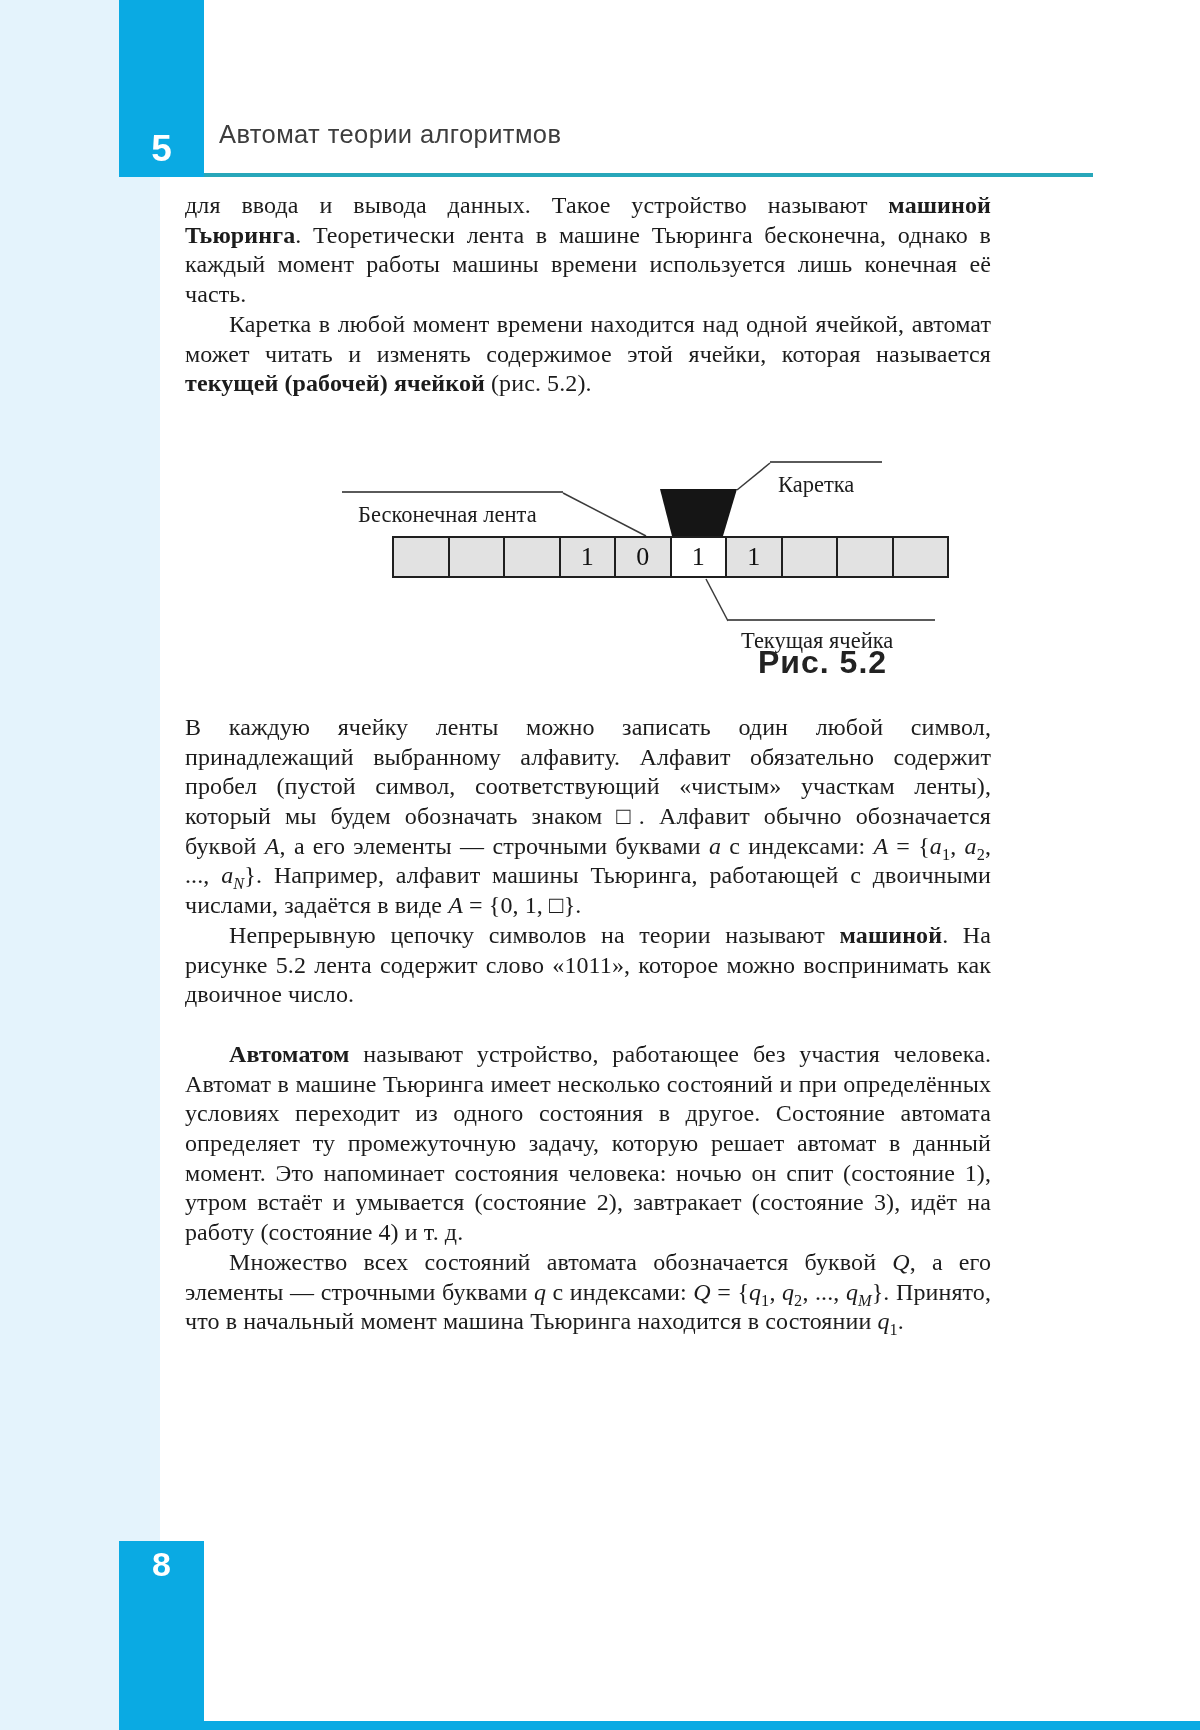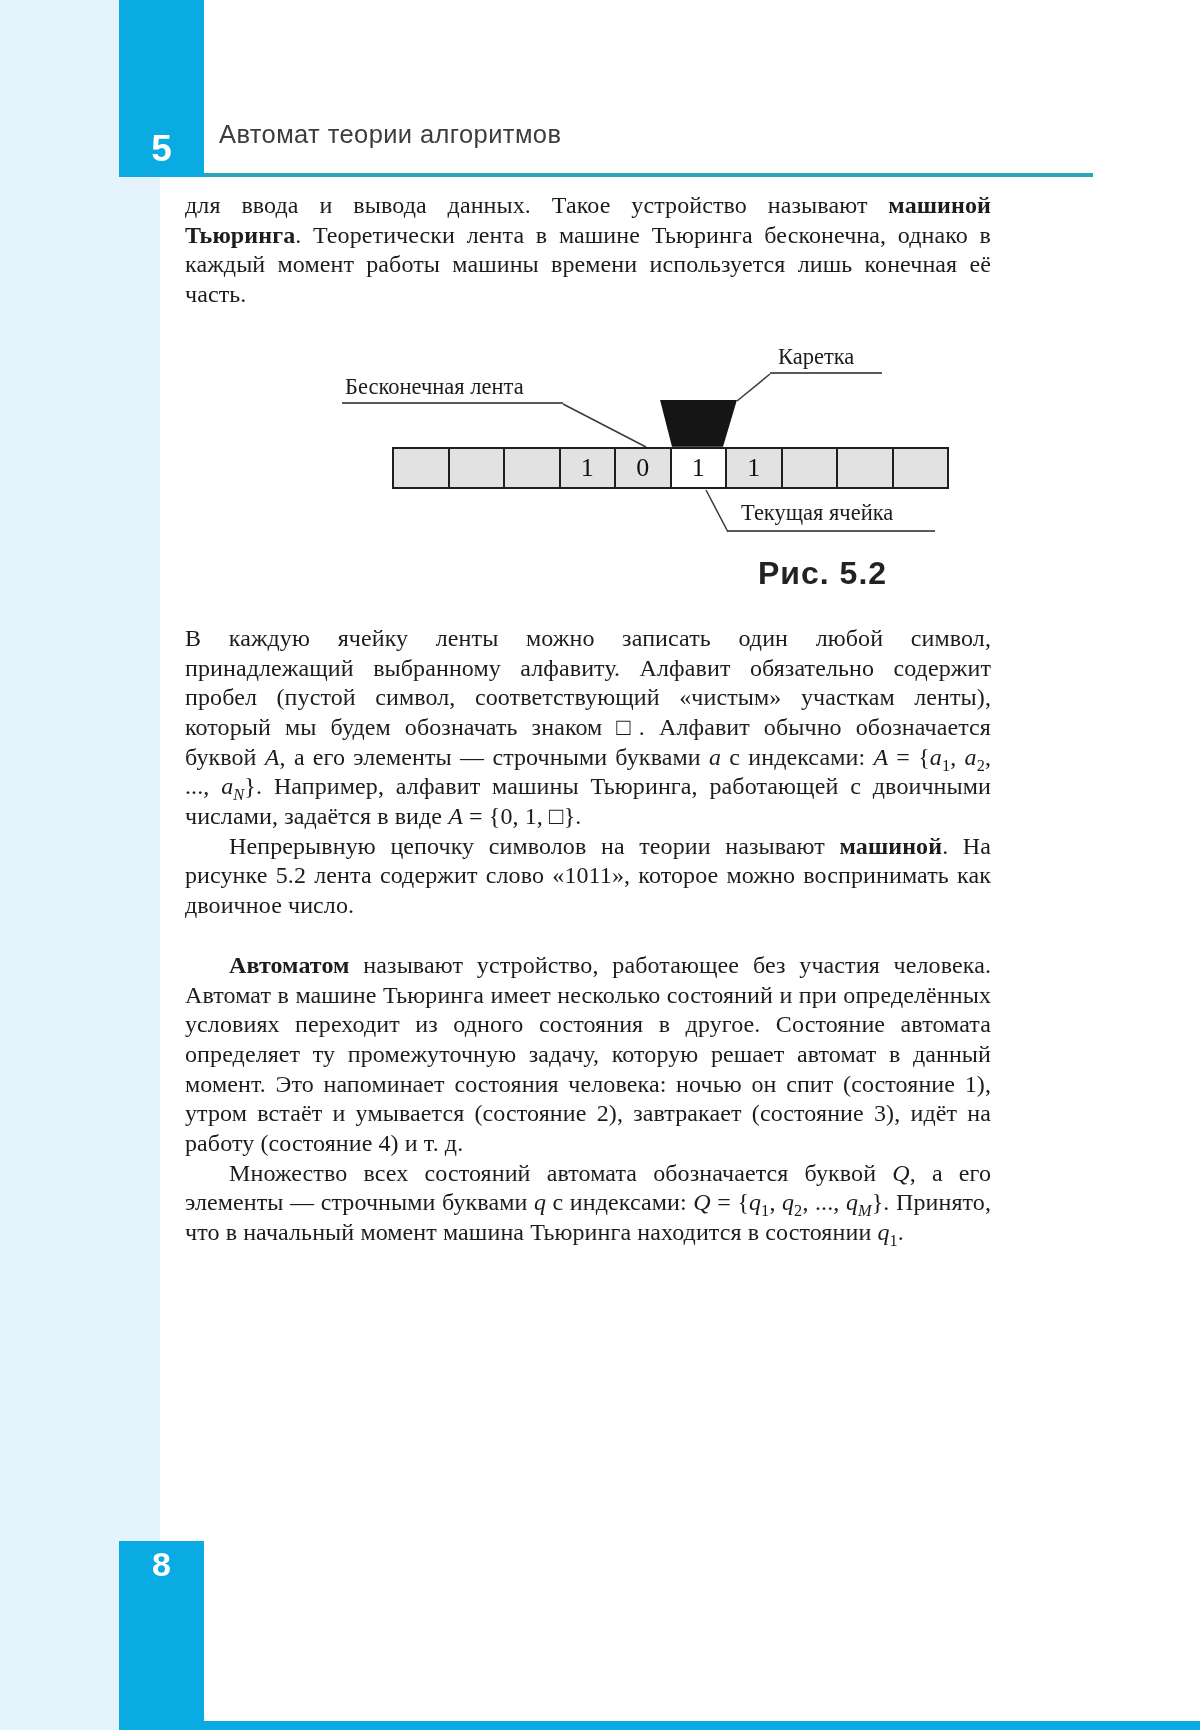--- a/index.html
+++ b/index.html
@@ -18,21 +18,21 @@
   .header-rule{position:absolute;left:204px;top:173px;width:889px;height:4px;background:#28a7ba;}
   
   .text-column{position:absolute;left:185px;top:191px;width:806px;}
   p.body-para{margin:0;font-size:24px;line-height:29.7px;text-align:justify;
               letter-spacing:0.1px;}
   p.body-para.indent{text-indent:44px;}
   p.body-para.space-before{margin-top:30px;}
   sub{font-size:68%;line-height:0;}
   
   .fig{position:relative;width:810px;height:292px;margin:0;}
-  .fig-label{position:absolute;font-size:22.5px;color:#1c1c1c;white-space:nowrap;}
+  .fig-label{position:absolute;font-size:22.5px;color:#1c1c1c;white-space:nowrap;margin-top:39px;}
   .fig-underline{position:absolute;height:2px;background:#5a5a5a;}
   .fig-svg{position:absolute;left:0;top:0;width:810px;height:292px;}
   .carriage{position:absolute;left:475px;top:90px;width:77px;height:47px;background:#151515;
             clip-path:polygon(0 0,100% 0,81.8% 100%,15.6% 100%);}
   .tape{position:absolute;left:207px;top:137px;width:557px;height:42px;display:flex;
         border:2px solid #1f1f1f;box-sizing:border-box;}
   .cell{flex:1;background:#e2e2e2;border-right:2px solid #1f1f1f;display:flex;
         align-items:center;justify-content:center;font-size:26px;color:#111111;}
   .cell:last-child{border-right:none;}
   .cell.current{background:#ffffff;}
@@ -55,33 +55,34 @@
 
   <div class="chapter-box">
     <span>5</span>
   </div>
   <div class="chapter-title">Автомат теории алгоритмов</div>
   <div class="header-rule"></div>
 
   <main class="text-column">
     <div id="paras-before">
         <p class="body-para"><span>для ввода и вывода данных. Такое устройство называют </span><span style="font-weight: bold;">машиной Тьюринга</span><span>. Теоретически лента в машине Тьюринга бесконечна, однако в каждый момент работы машины времени используется лишь конечная её часть.</span></p>
+        <p class="body-para indent"><span>Каретка в любой момент времени находится над одной ячейкой, автомат может читать и изменять содержимое этой ячейки, которая называется </span><span style="font-weight: bold;">текущей (рабочей) ячейкой</span><span> (рис. 5.2).</span></p>
       </div>
 
     <figure class="fig">
       <svg class="fig-svg" viewBox="0 0 810 292">
         <line x1="585" y1="64" x2="552" y2="91" stroke="#3a3a3a" stroke-width="1.5"></line>
         <line x1="378" y1="94" x2="461" y2="137" stroke="#3a3a3a" stroke-width="1.5"></line>
         <line x1="521" y1="180" x2="543" y2="222" stroke="#3a3a3a" stroke-width="1.5"></line>
       </svg>
 
       <div class="fig-label" style="left:593px;top:34px">Каретка</div>
       <div class="fig-underline" style="left:585px;top:62px;width:112px"></div>
 
-      <div class="fig-label" style="left:160px;top:64px">Бесконечная лента</div>
+      <div class="fig-label" style="left:173px;top:64px">Бесконечная лента</div>
       <div class="fig-underline" style="left:157px;top:92px;width:221px"></div>
 
       <div class="carriage"></div>
 
       <div class="tape">
           <div class="cell"></div>
           <div class="cell"></div>
           <div class="cell"></div>
           <div class="cell">1</div>
           <div class="cell">0</div>

